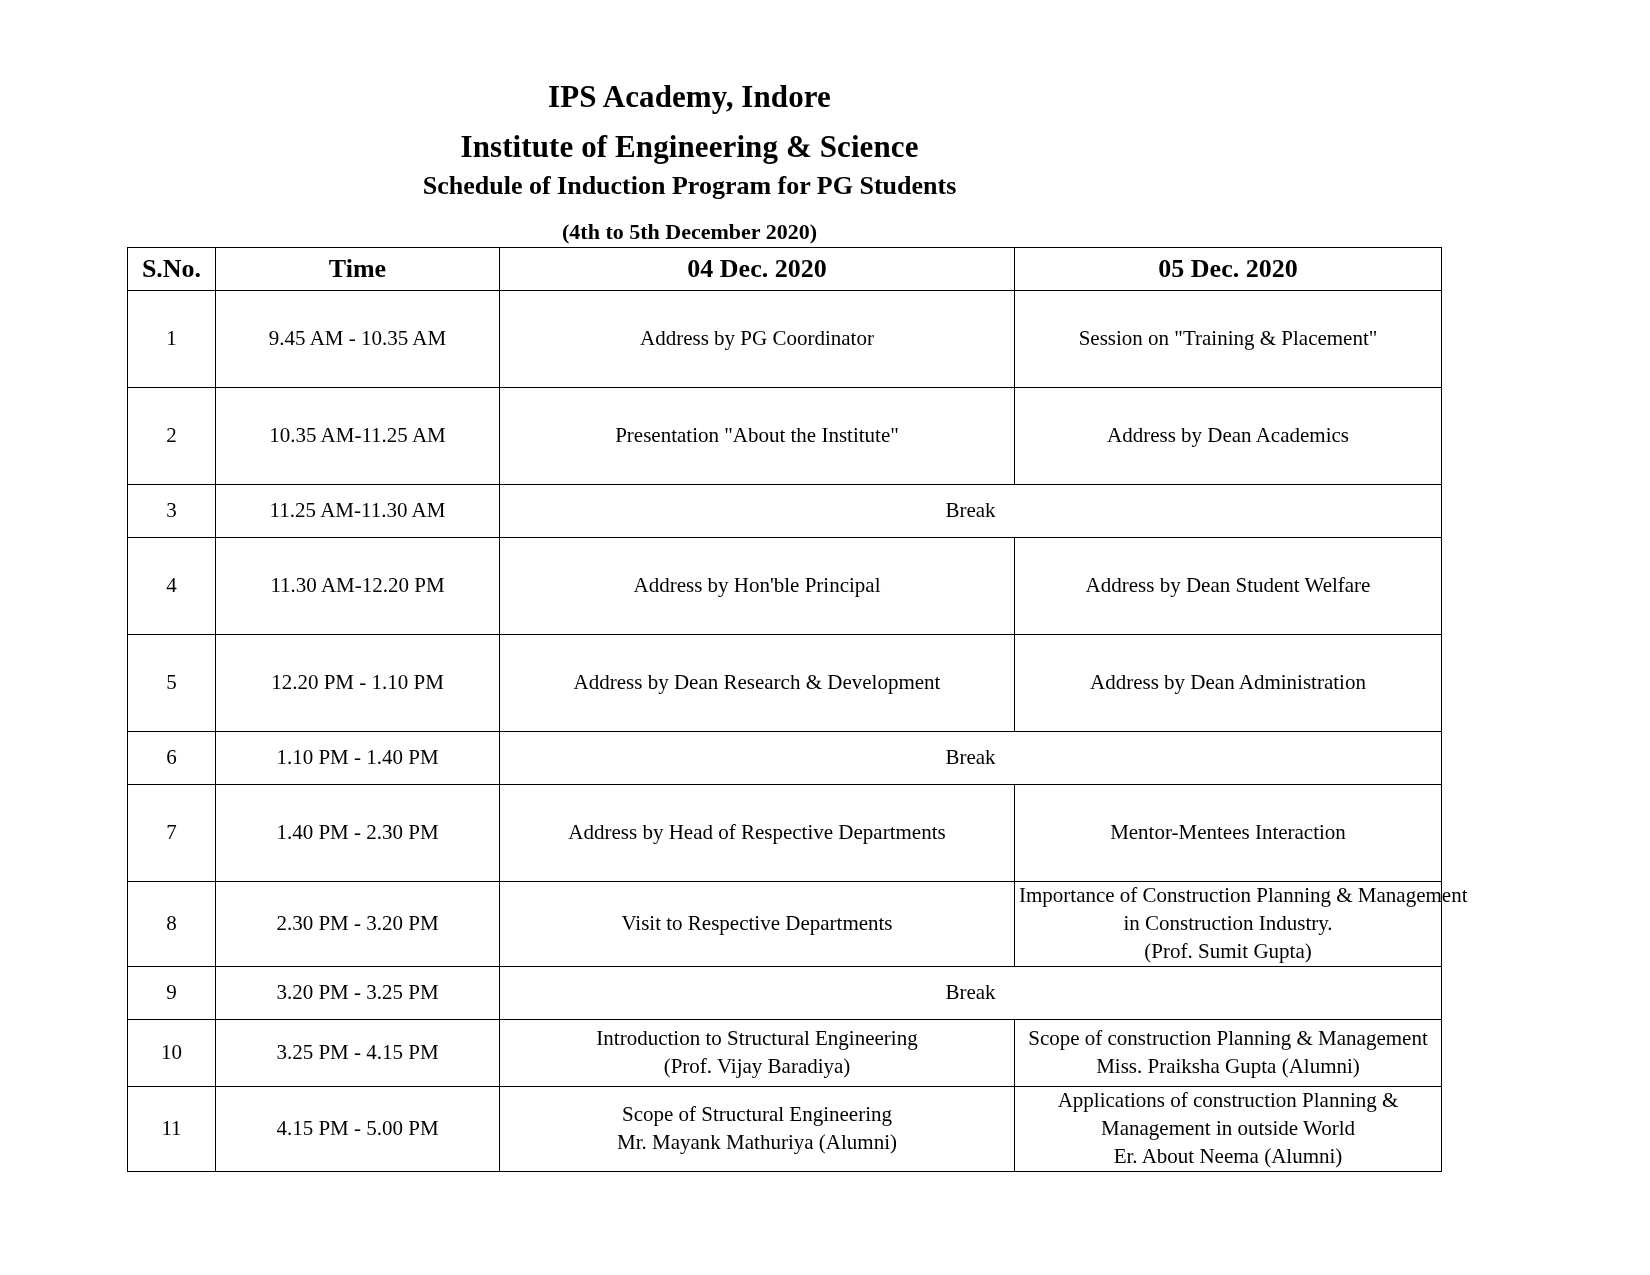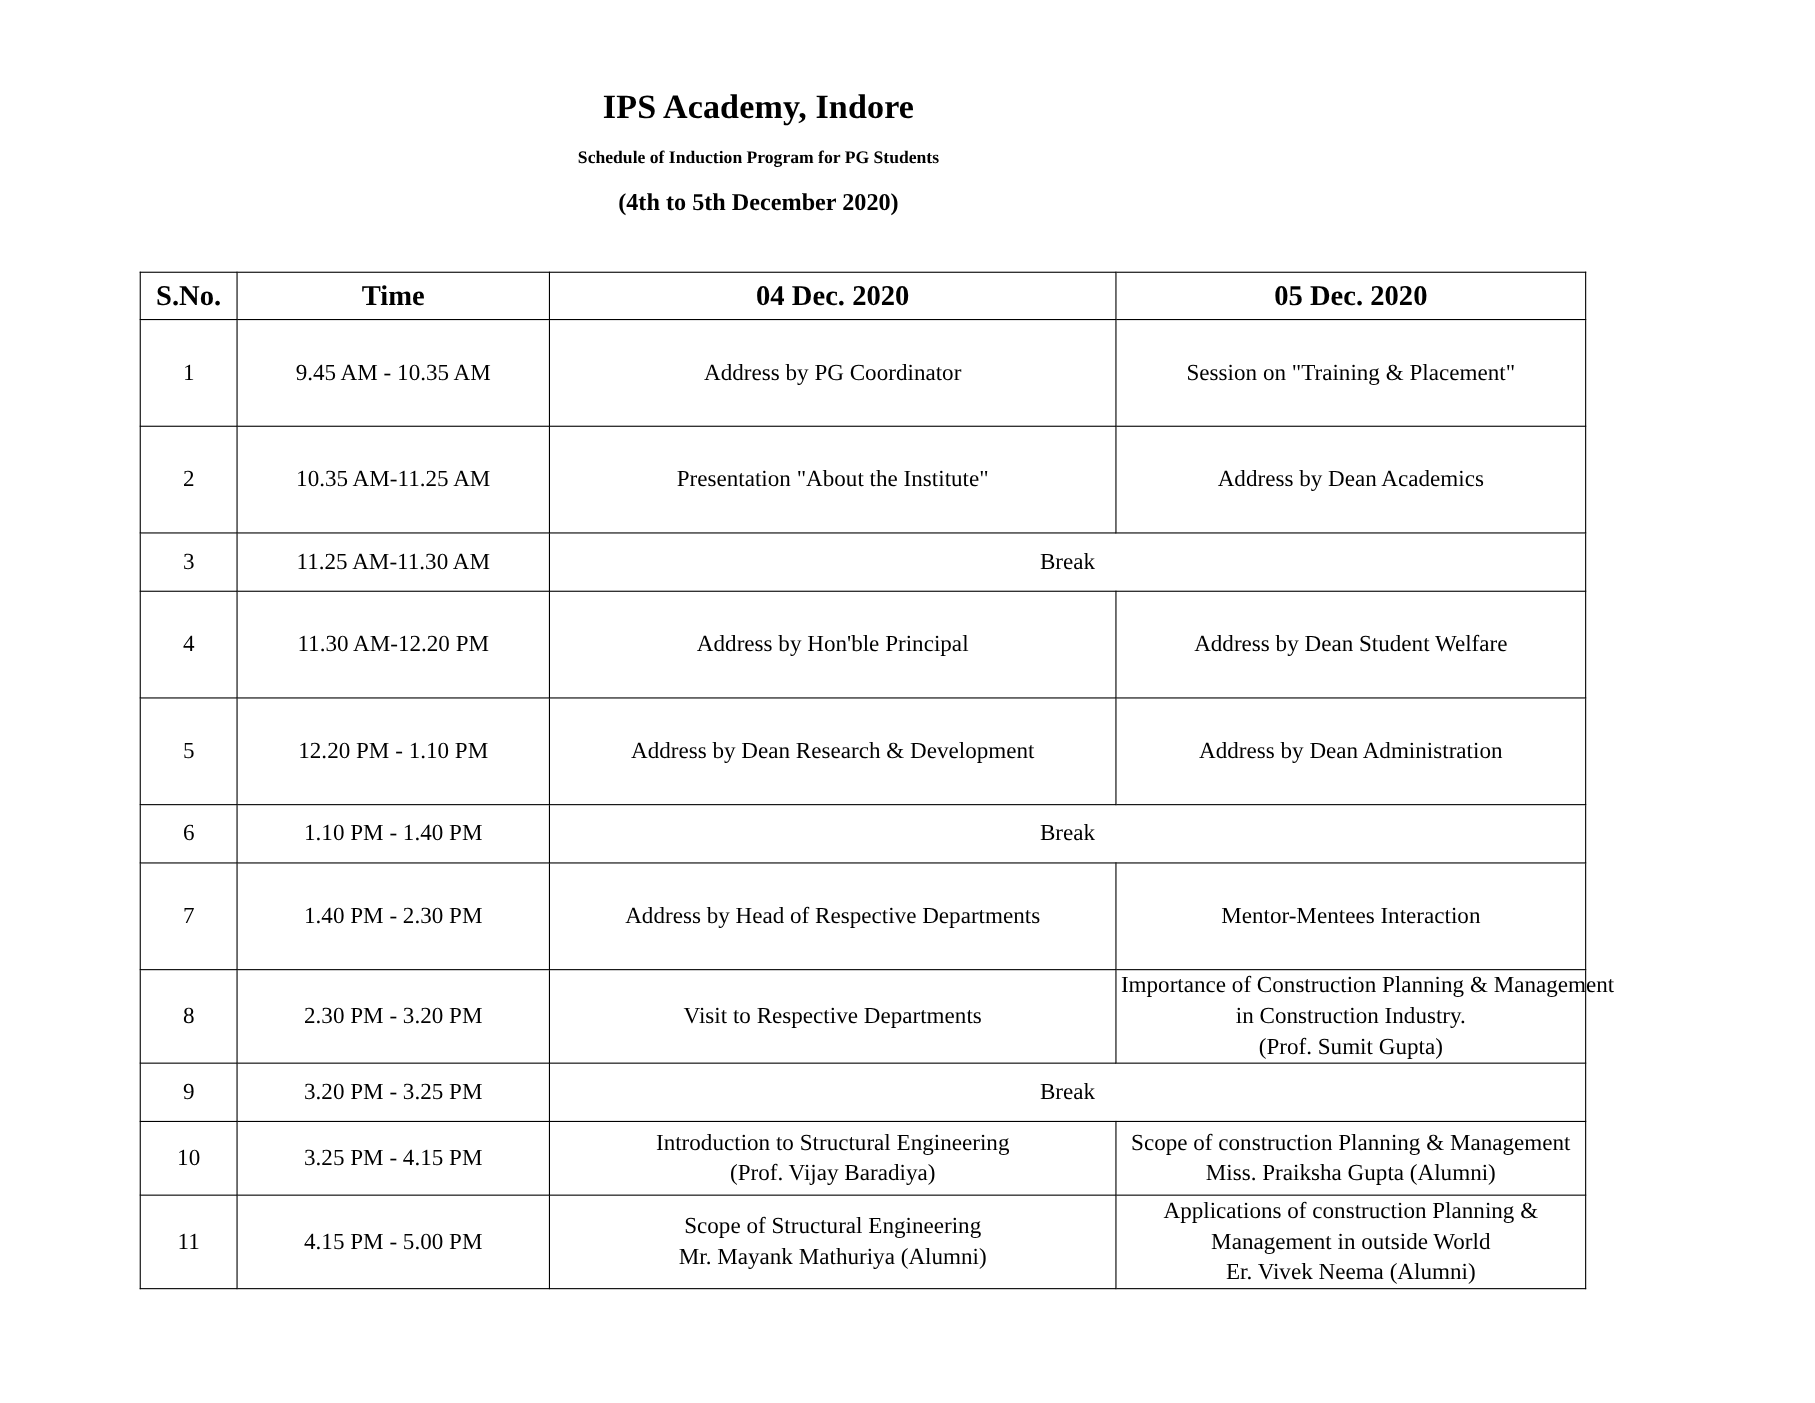--- a/index.html
+++ b/index.html
@@ -34,24 +34,24 @@
     letter-spacing: 0.1px;
   }
   .title-2 {
     font-size: 31px;
     font-weight: bold;
     line-height: 1.22;
     margin-top: 12px;
     letter-spacing: 0.1px;
   }
   .title-3 {
-    font-size: 16px;
+    font-size: 26px;
     font-weight: bold;
     line-height: 1.2;
-    margin-top: 18px;
+    margin-top: 4px;
   }
   .title-4 {
     font-size: 22px;
     font-weight: bold;
     line-height: 1.2;
     margin-top: 18px;
   }
 
   
   .table-wrap {
@@ -103,20 +103,21 @@
   .lines { display: block; }
   .lines .ln { display: block; }
 </style>
 </head>
 <body>
 
 <div class="page">
 
   <div class="heading">
     <div class="title-1">IPS Academy, Indore</div>
+    <div class="title-2">Institute of Engineering &amp; Science</div>
     <div class="title-3">Schedule of Induction Program for PG Students</div>
     <div class="title-4">(4th to 5th December 2020)</div>
   </div>
 
   <div class="table-wrap">
     <table class="schedule">
       <colgroup>
         <col class="c-sno">
         <col class="c-time">
         <col class="c-day1">
@@ -254,21 +255,21 @@
             <td class="cell-act">
               <span class="lines">
                 <span class="ln">Scope of Structural Engineering</span>
                 <span class="ln">Mr. Mayank Mathuriya (Alumni)</span>
               </span>
             </td>
             <td class="cell-act">
               <span class="lines">
                 <span class="ln">Applications of construction Planning &amp;</span>
                 <span class="ln">Management in outside World</span>
-                <span class="ln">Er. Vivek Neema (Alumni)</span>
+                <span class="ln">Er. About Neema (Alumni)</span>
               </span>
             </td>
           </tr>
         </tbody>
     </table>
   </div>
 
 </div>
 
 </body></html>

